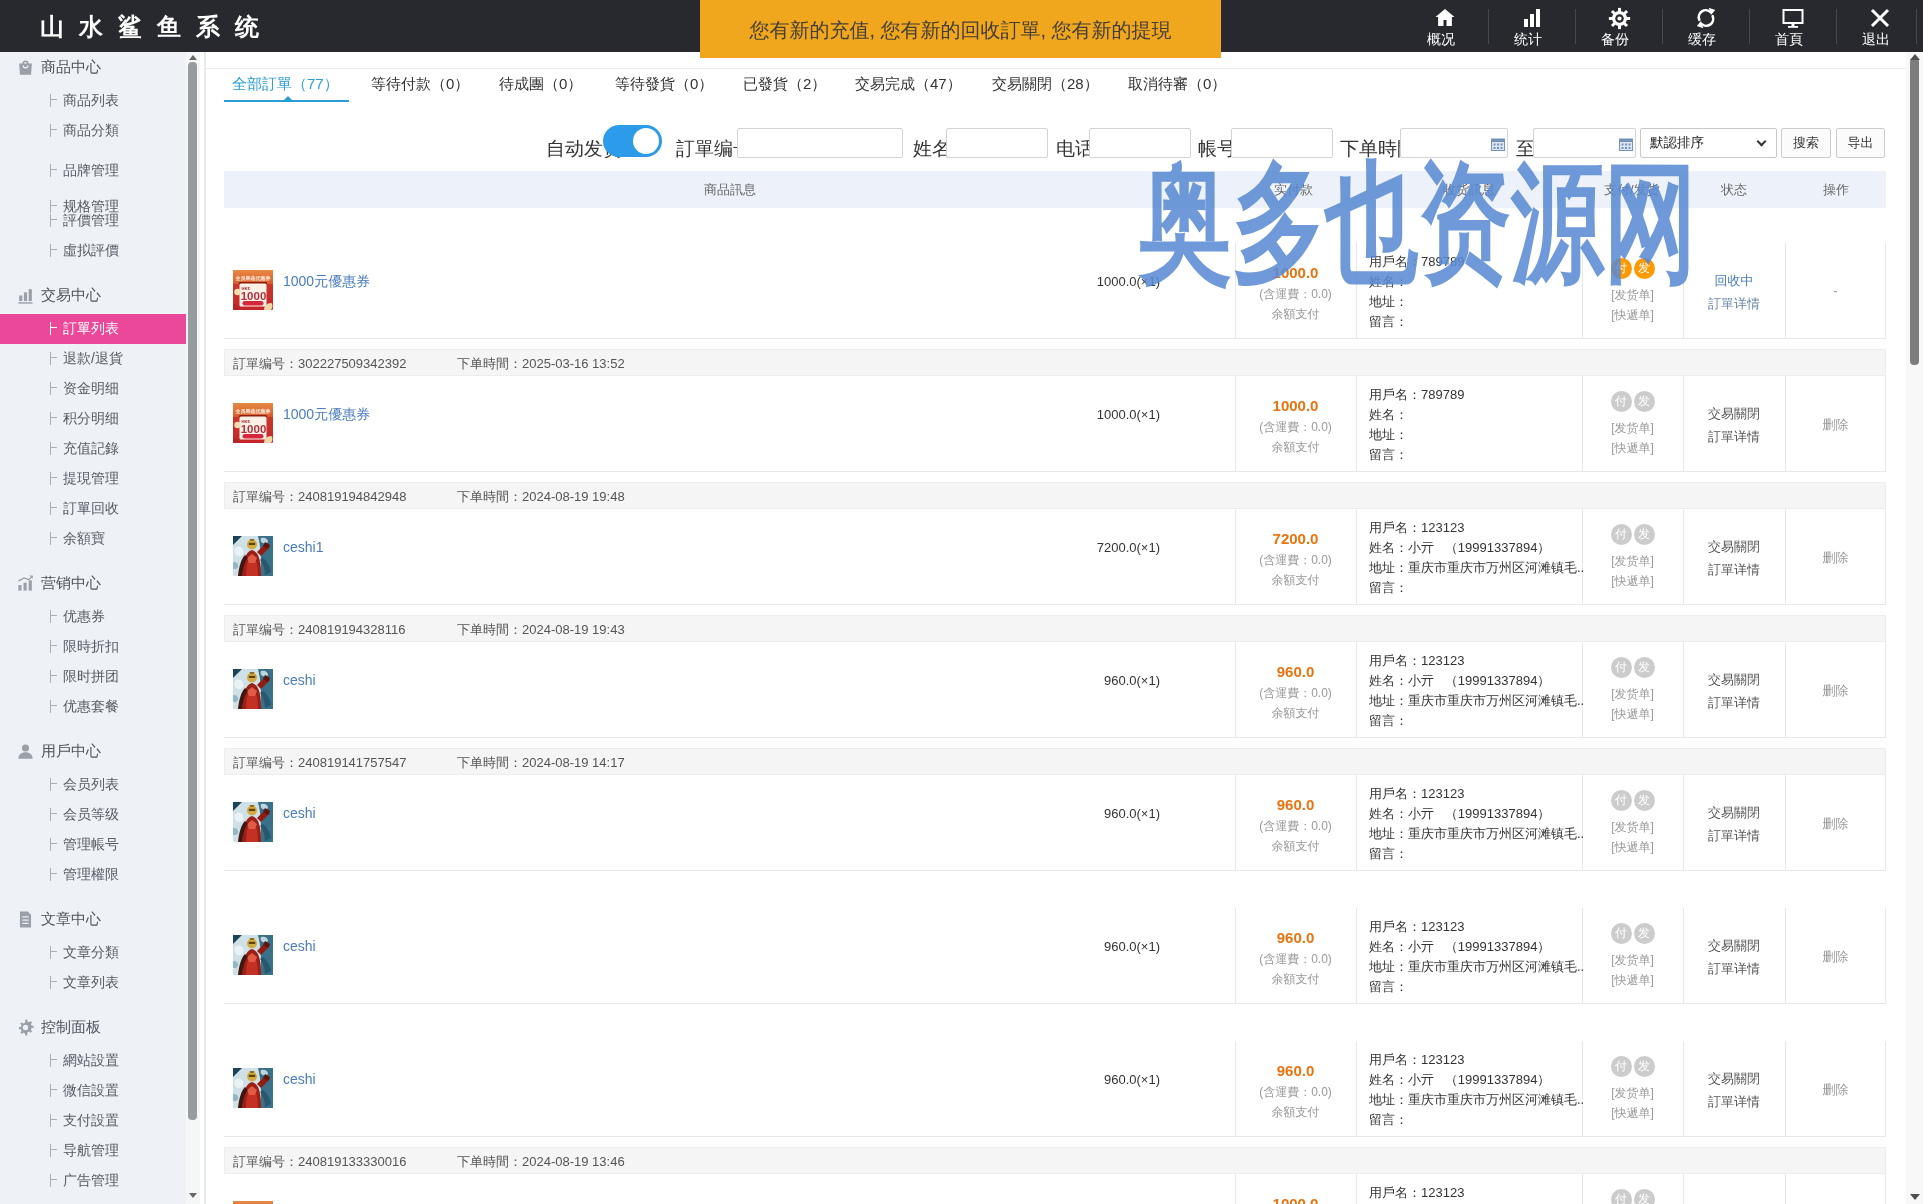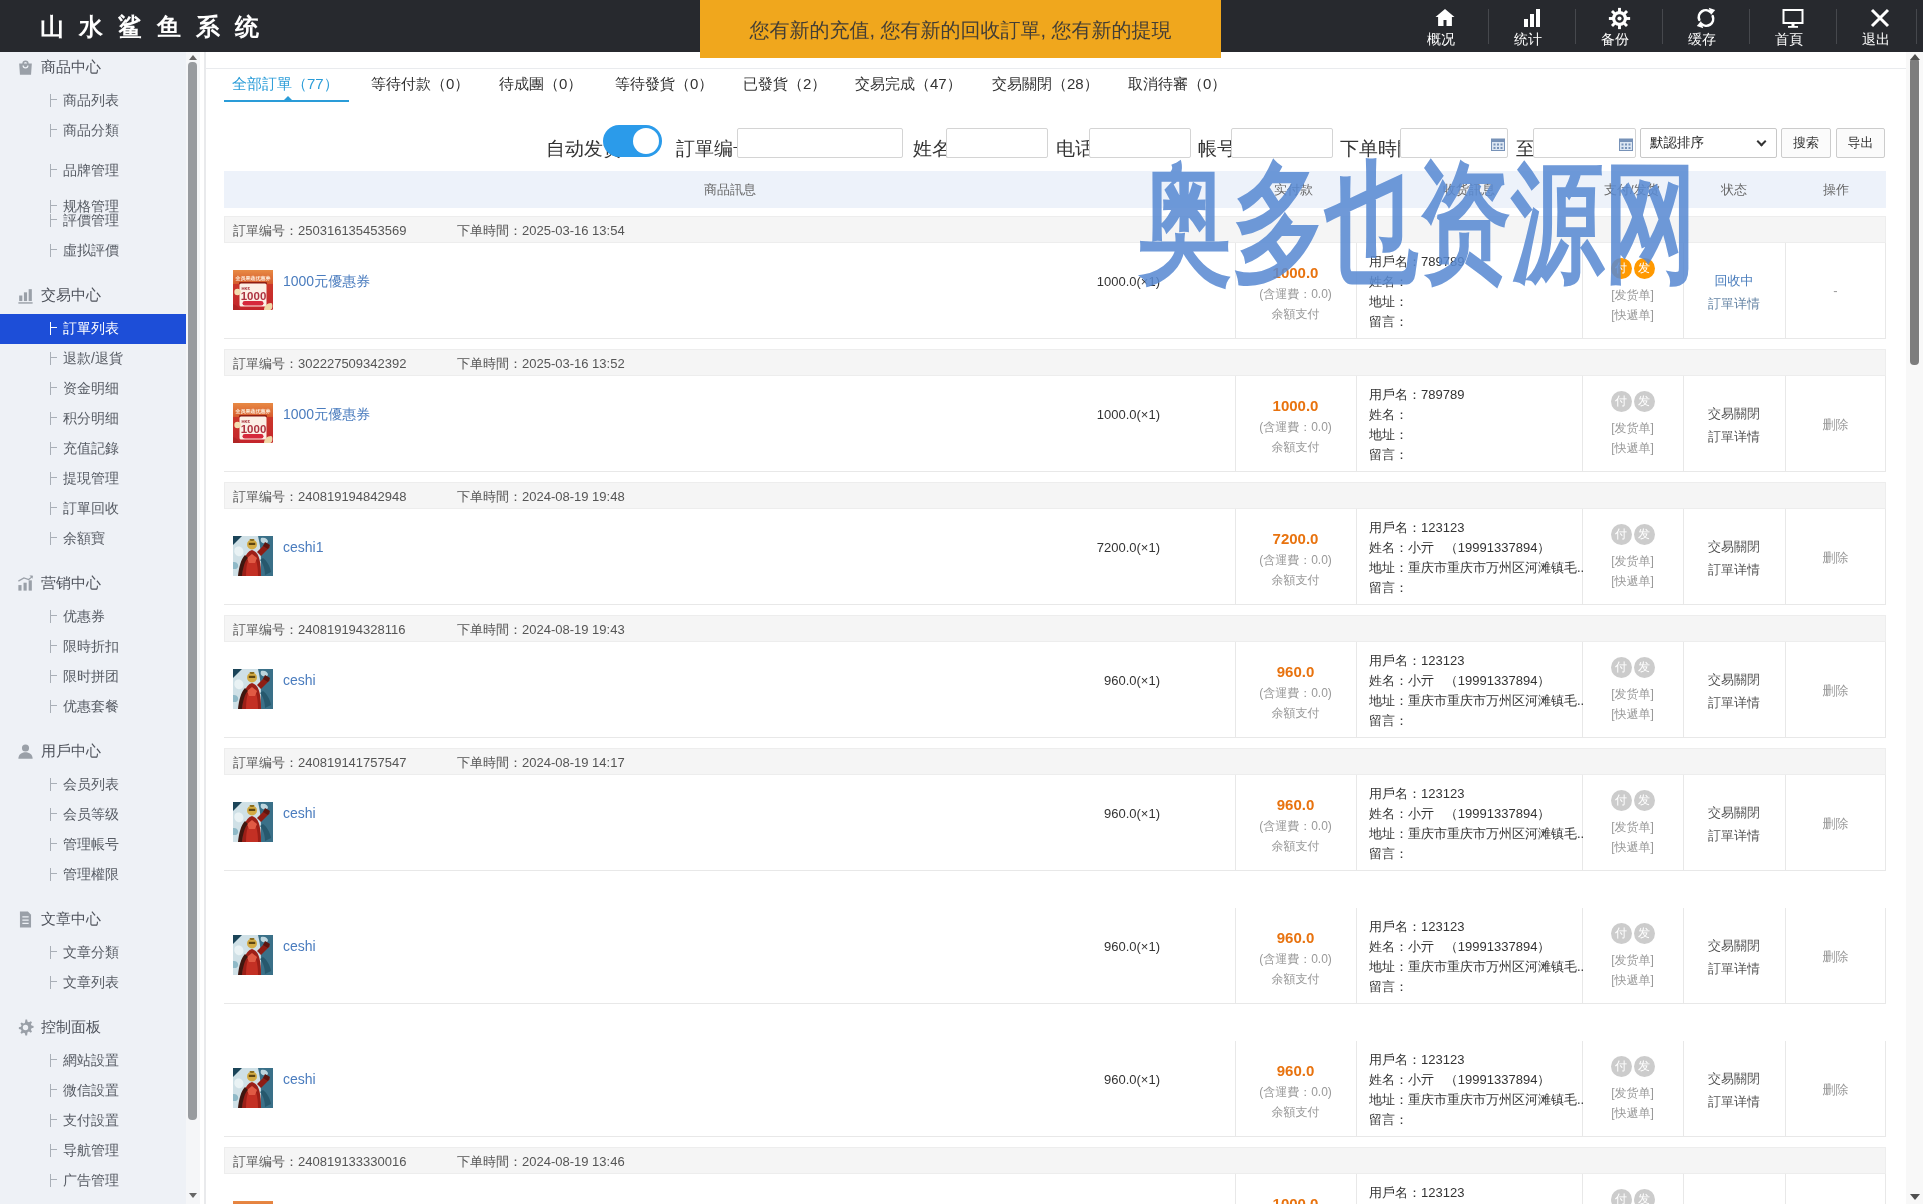--- a/index.html
+++ b/index.html
@@ -17,21 +17,21 @@
 
 
 #sidebar { position:absolute; left:0; top:52px; width:200px; height:1152px; background:#eef1f6; }
 .sect { position:absolute; left:0; width:186px; height:30px; }
 .sect .st { position:absolute; left:41px; top:5px; font-size:15px; color:#4e525b; }
 .sect svg { position:absolute; left:16px; top:5px; }
 .mitem { position:absolute; left:0; width:186px; height:30px; font-size:14px; color:#565b63; }
 .mitem .br { position:absolute; left:50px; top:8px; width:7px; height:13px; border-left:1px solid #a9afb7; }
 .mitem .br:after { content:""; position:absolute; left:0; top:5px; width:6px; height:1px; background:#a9afb7; }
 .mitem .mt { position:absolute; left:63px; top:6px; }
-.mitem.sel { background:#1d4ed8; color:#fff;padding-left:34px; }
+.mitem.sel { background:#ec4899; color:#fff;padding-left:34px; }
 .mitem.sel .br { border-left-color:#fff; }
 .mitem.sel .br:after { background:#fff; }
 
 
 #sscroll { position:absolute; left:186px; top:52px; width:14px; height:1152px; background:#f5f6f8; }
 #sthumb { position:absolute; left:188px; top:62px; width:9px; height:1058px; background:#989b9f; border-radius:4px; }
 
 
 #main { position:absolute; left:200px; top:52px; width:1706px; height:1152px; background:#fff; }
 #leftline { position:absolute; left:204px; top:52px; width:2px; height:1152px; background:#e9eaec; }
@@ -374,24 +374,20 @@
 <div class="fbtn" style="left:1836px; width:49px">导出</div>
 
   <div id="thead"></div>
   <div class="thc" style="left:704px">商品訊息</div>
 <div class="thc" style="left:1274px">实付款</div>
 <div class="thc" style="left:1443px">收货訊息</div>
 <div class="thc" style="left:1604px">支付/发货</div>
 <div class="thc" style="left:1721px">状态</div>
 <div class="thc" style="left:1823px">操作</div>
 
-<div class="ostrip" style="top:216px">
-      <span class="onum">訂單编号：250316135453569</span>
-      <span class="otime">下单時間：2025-03-16 13:54</span>
-    </div>
 <div class="orow" style="top:243px">
       <div class="vline" style="left:1011px"></div>
       <div class="vline" style="left:1132px"></div>
       <div class="vline" style="left:1358px"></div>
       <div class="vline" style="left:1459px"></div>
       <div class="vline" style="left:1561px"></div>
   <div class="pimg"><svg width="40" height="40" viewBox="0 0 40 40">
           <defs>
             <linearGradient id="ctop" x1="0" y1="0" x2="0" y2="1">
               <stop offset="0" stop-color="#e88a44"></stop>

